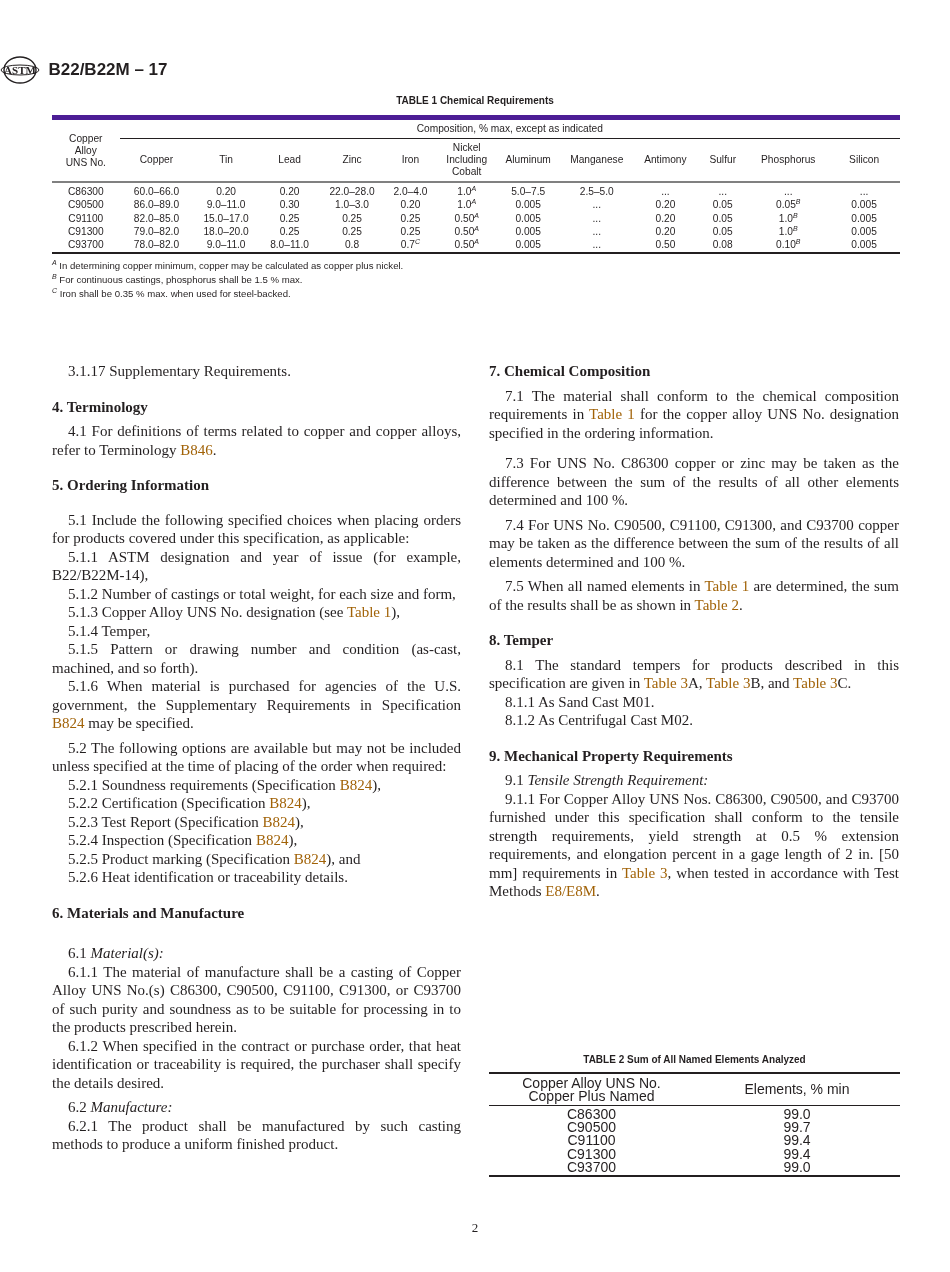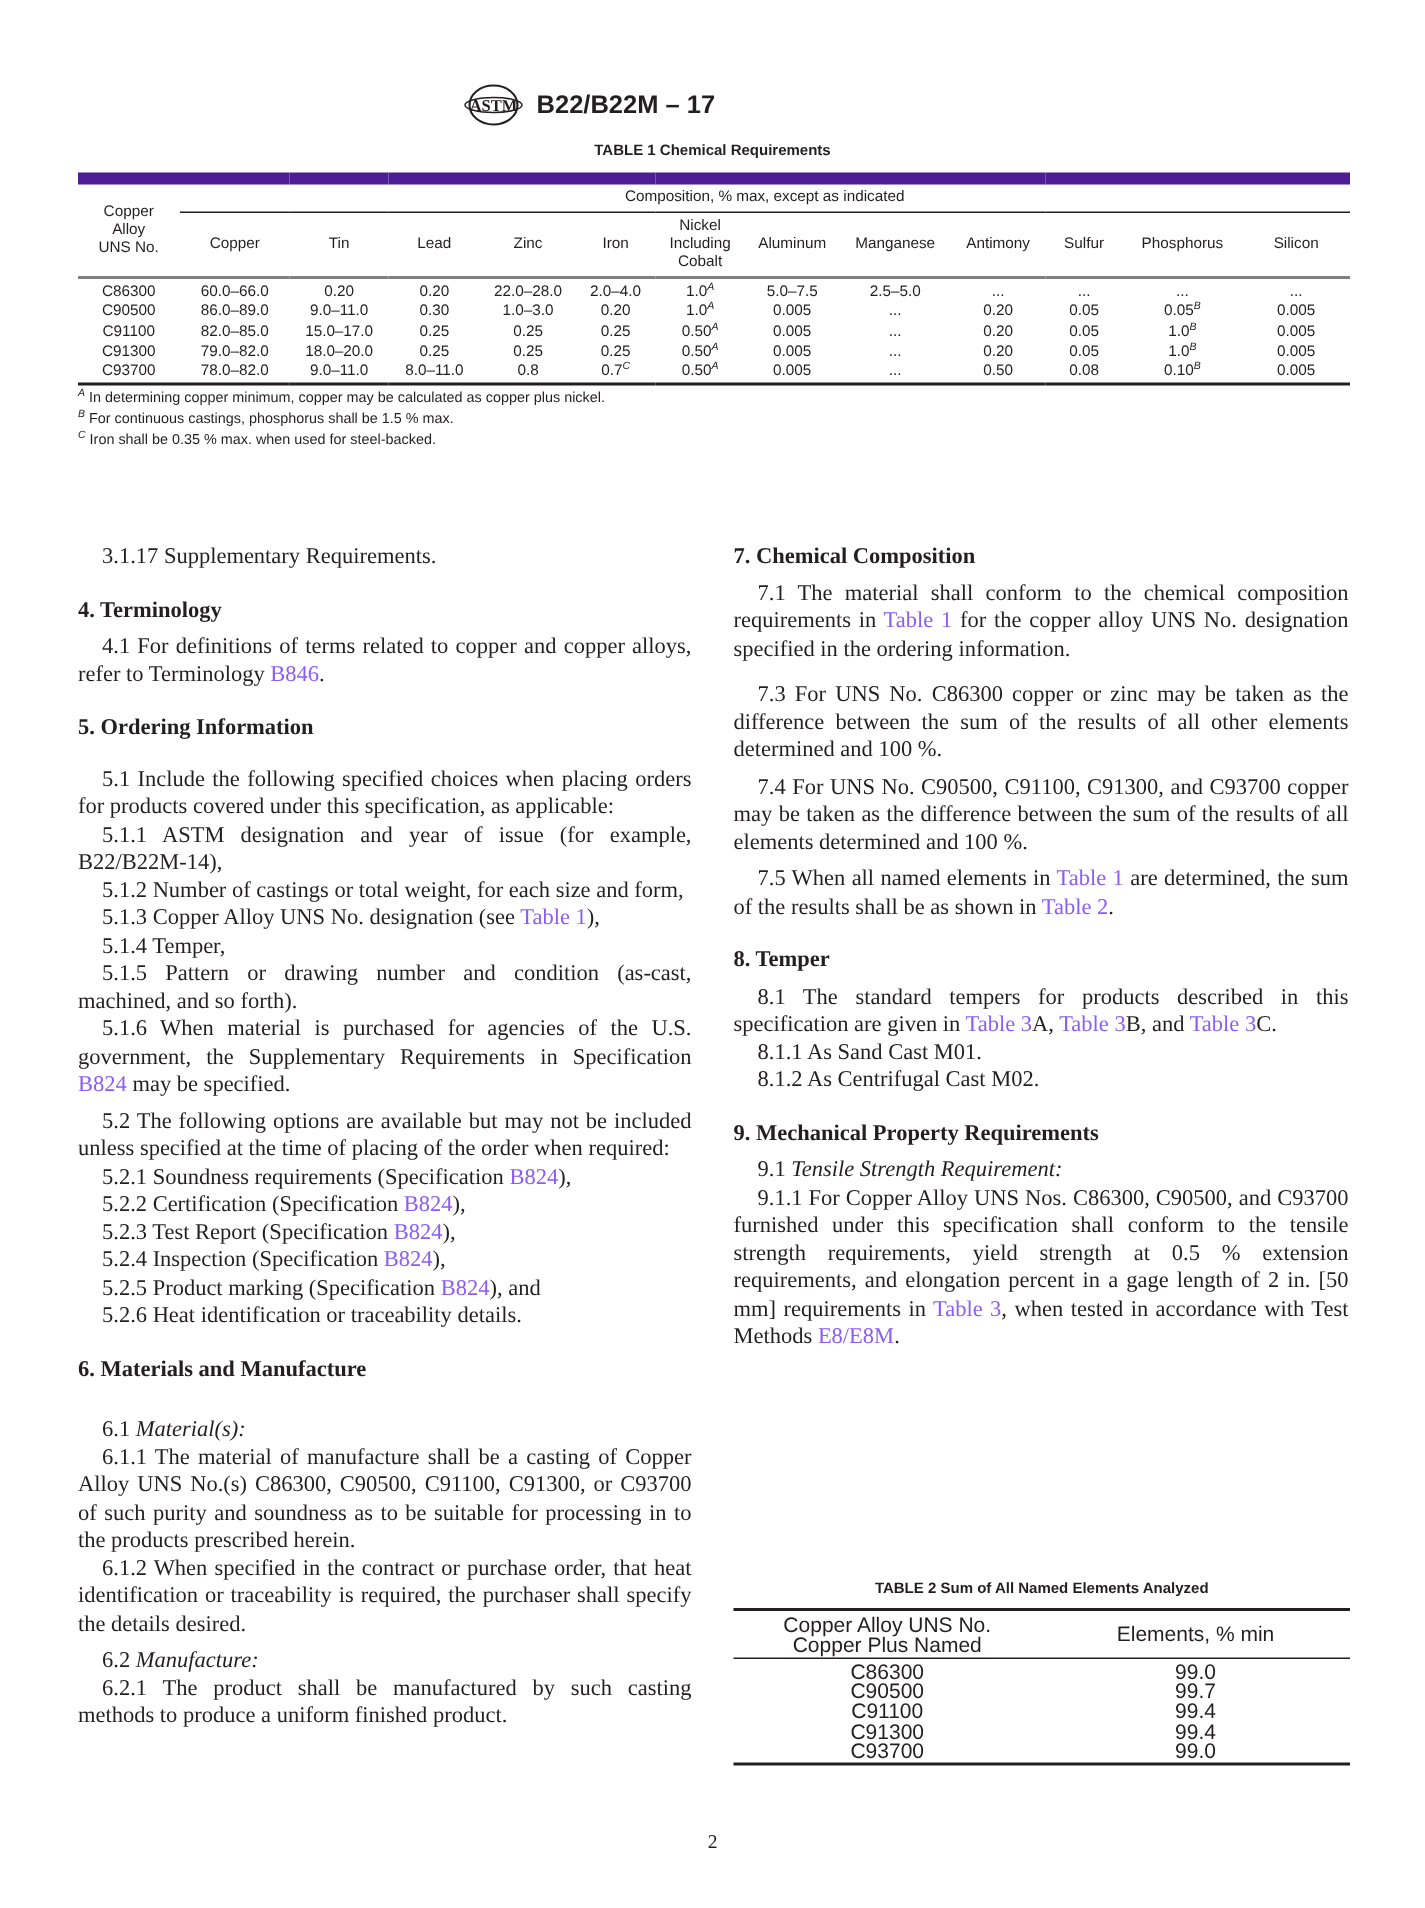--- a/index.html
+++ b/index.html
@@ -1,47 +1,47 @@
 <!DOCTYPE html>
 <html><head>
 <meta charset="utf-8">
 <style>
   html, body { margin: 0; padding: 0; background: #ffffff; }
   body { width: 950px; height: 1272px; position: relative; overflow: hidden; color: #231f20; }
   .sans { font-family: "Liberation Sans", sans-serif; }
   .abs { position: absolute; }
 
   
-  .header { left: 0; width: 786px; top: 55px; text-align: center; }
+  .header { left: 0; width: 786px; top: 55px; text-align: left; }
   .header .logo { display: inline-block; vertical-align: middle; width: 40px; height: 30px; margin-right: 4px; }
   .header .code { display: inline-block; vertical-align: middle; font-size: 17px; font-weight: bold; }
 
   .tcap { font-family: "Liberation Sans", sans-serif; font-weight: bold; font-size: 10px; text-align: center; }
 
   
   #t1 { left: 52px; top: 115px; width: 848px; border-collapse: collapse; font-family: "Liberation Sans", sans-serif; font-size: 10.2px; }
   #t1 th { font-weight: normal; text-align: center; padding: 0 2px; line-height: 12px; }
   #t1 td { text-align: center; padding: 0 2px; line-height: 13.3px; white-space: nowrap; }
-  #t1 thead tr.r1 th { border-top: 8px solid #4c1d95; padding-top: 3px; padding-bottom: 3px; margin-top: 20px; }
+  #t1 thead tr.r1 th { border-top: 5px solid #4c1d95; padding-top: 3px; padding-bottom: 3px; margin-top: 20px; }
   #t1 thead tr.r1 th.comp { border-bottom: 1px solid #231f20; }
   #t1 thead tr.r2 th { border-bottom: 2px solid #808080; padding-bottom: 3px; padding-top: 3px; }
   #t1 tbody tr:first-child td { padding-top: 2px; }
   #t1 tbody tr:last-child td { border-bottom: 2px solid #231f20; padding-bottom: 1px; }
   sup { font-style: italic; font-size: 7px; line-height: 0; vertical-align: 4px; }
 
   .fn { left: 52px; top: 259px; font-family: "Liberation Sans", sans-serif; font-size: 9.6px; line-height: 14px; }
 
   
   .col { font-family: "Liberation Serif", serif; font-size: 15px; line-height: 18.5px; text-align: justify; }
   .col p { margin: 0; }
   .col .ind { text-indent: 16px; }
   .col h3 { margin: 0; font-size: 15px; font-weight: bold; line-height: 18.5px; }
   .gap { height: 12px; }
   .gap2 { height: 17px; }
-  .lnk { color: #8b5cf6; }
+  .lnk { color: #a16207; }
   .it { font-style: italic; }
 
   #left { left: 52px; top: 362px; width: 409px; }
   #right { left: 489px; top: 362px; width: 410px; }
 
   
   .t2cap { left: 489px; top: 1054px; width: 411px; }
   #t2 { left: 489px; top: 1072px; width: 411px; border-collapse: collapse; font-family: "Liberation Sans", sans-serif; font-size: 14px; }
   #t2 th { font-weight: normal; text-align: center; line-height: 12.5px; padding: 3px 0; border-top: 2px solid #231f20; border-bottom: 1px solid #231f20; }
   #t2 td { text-align: center; line-height: 13.2px; padding: 0; }

